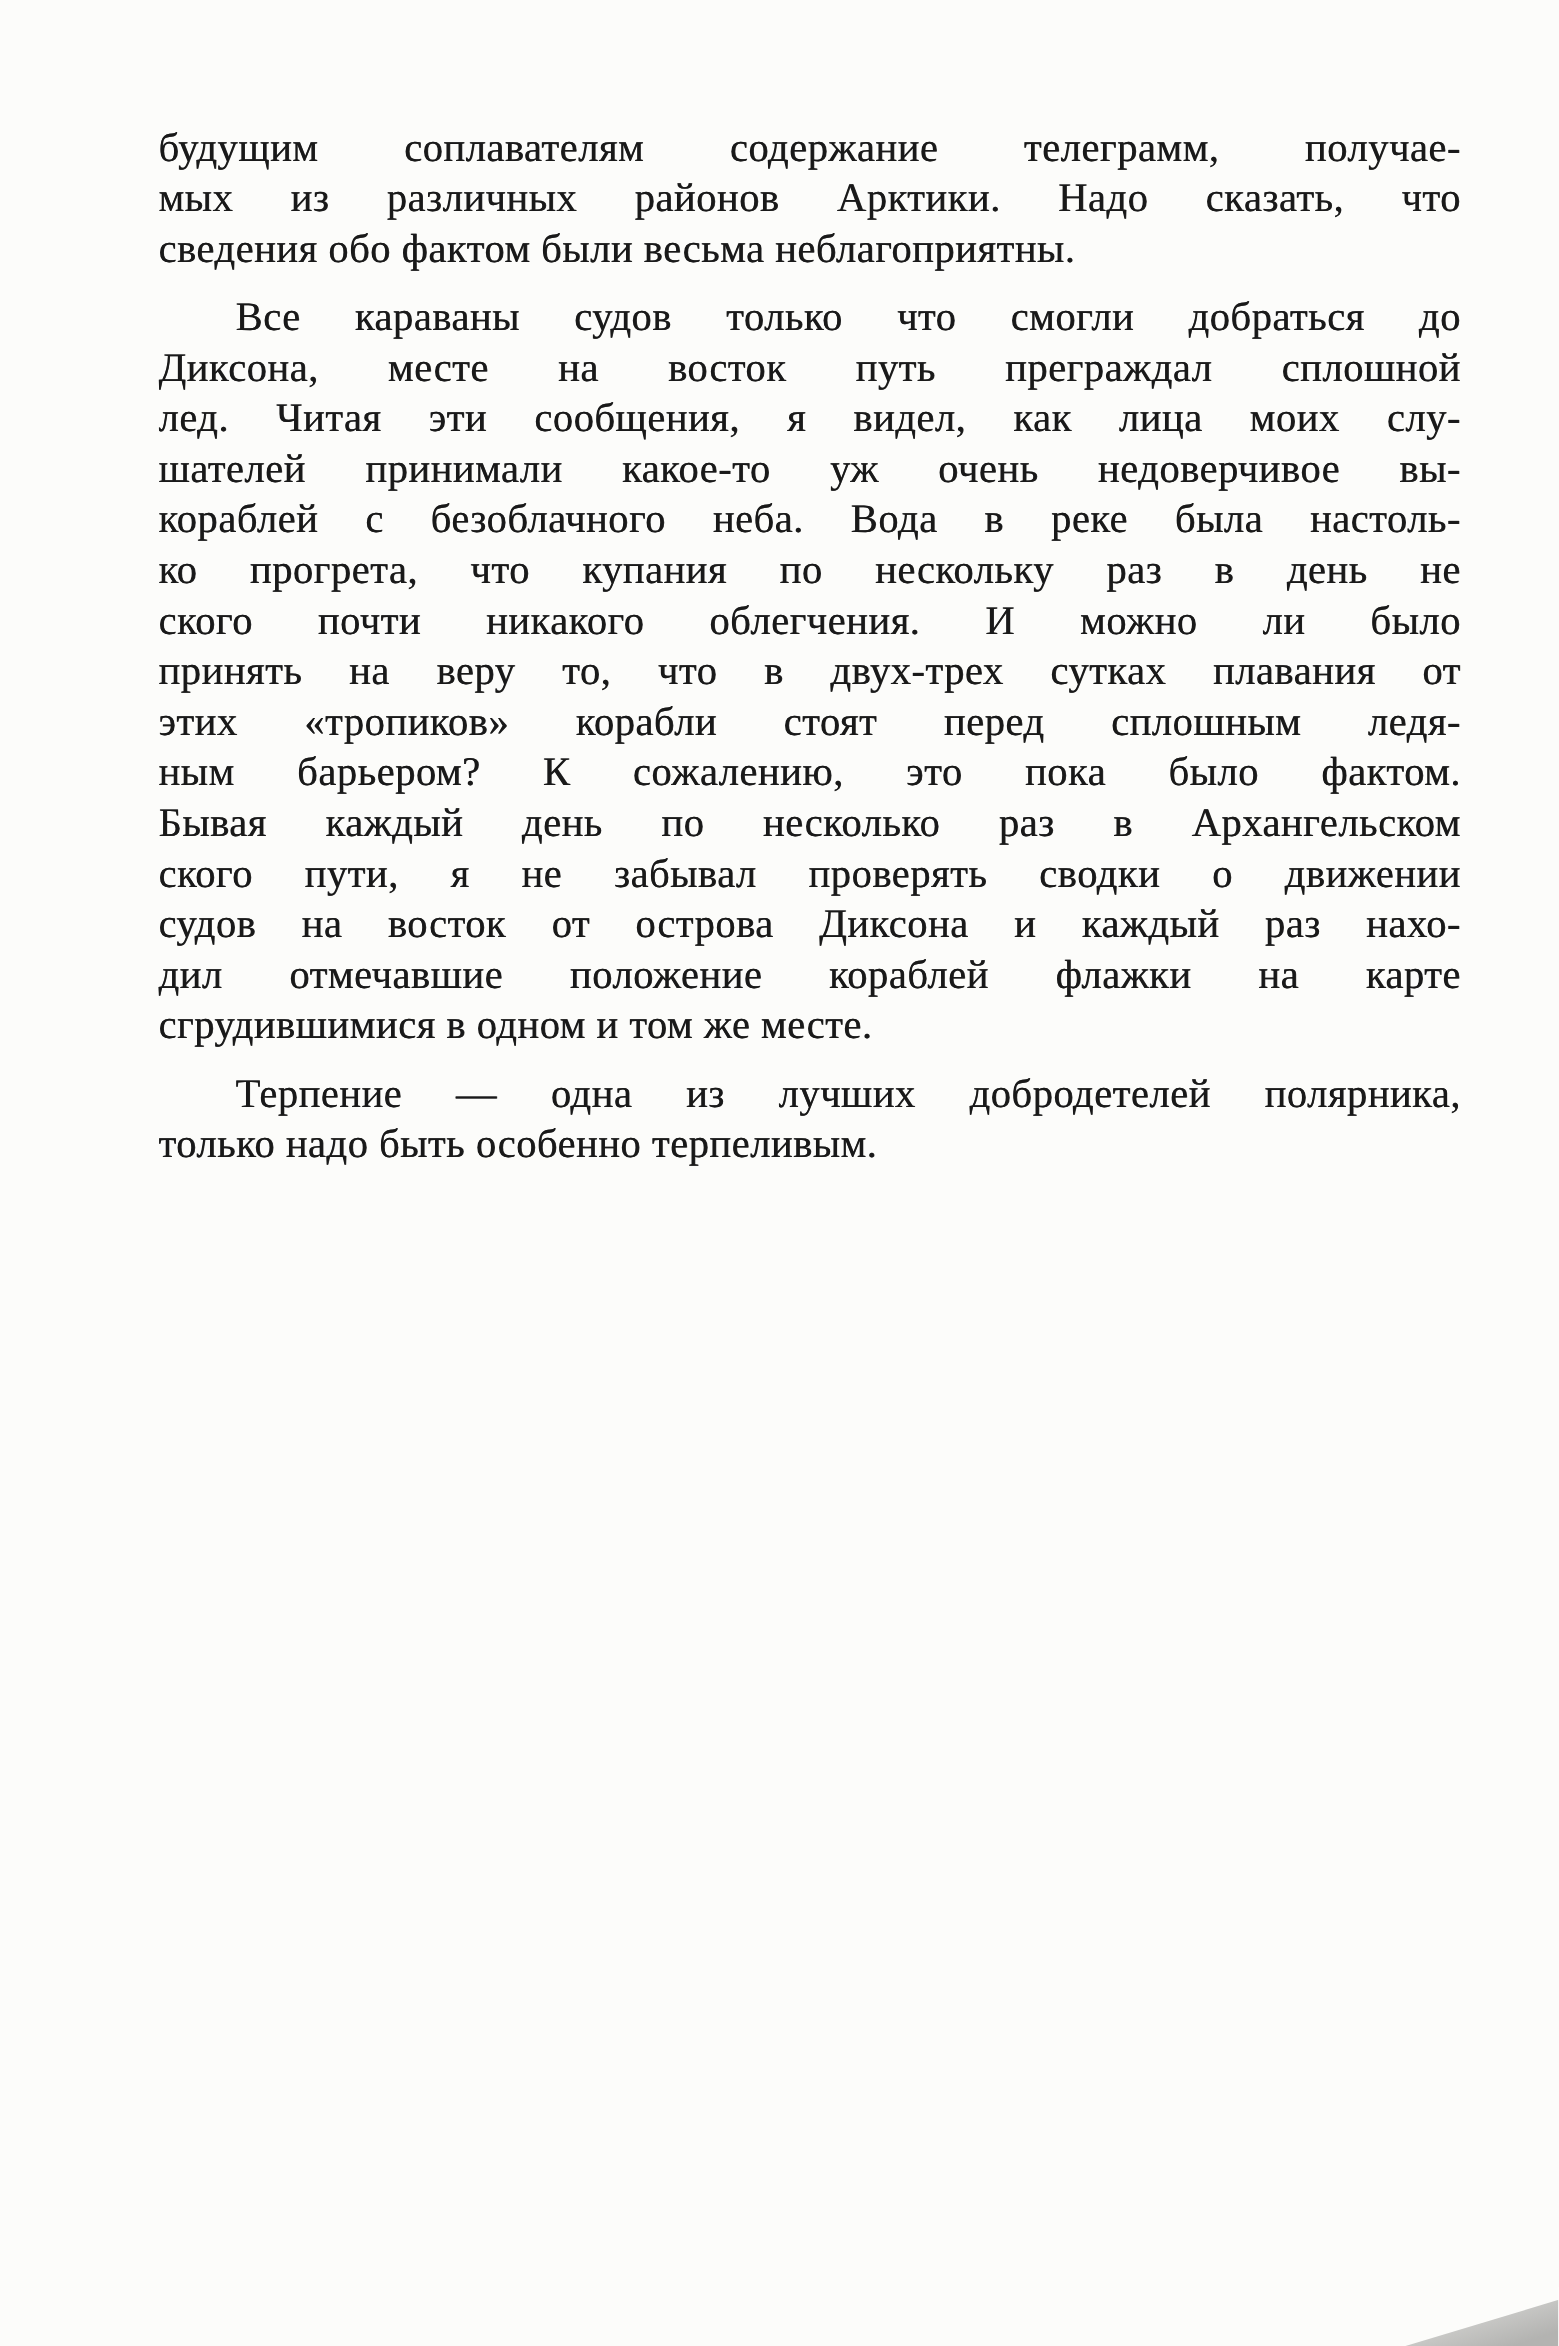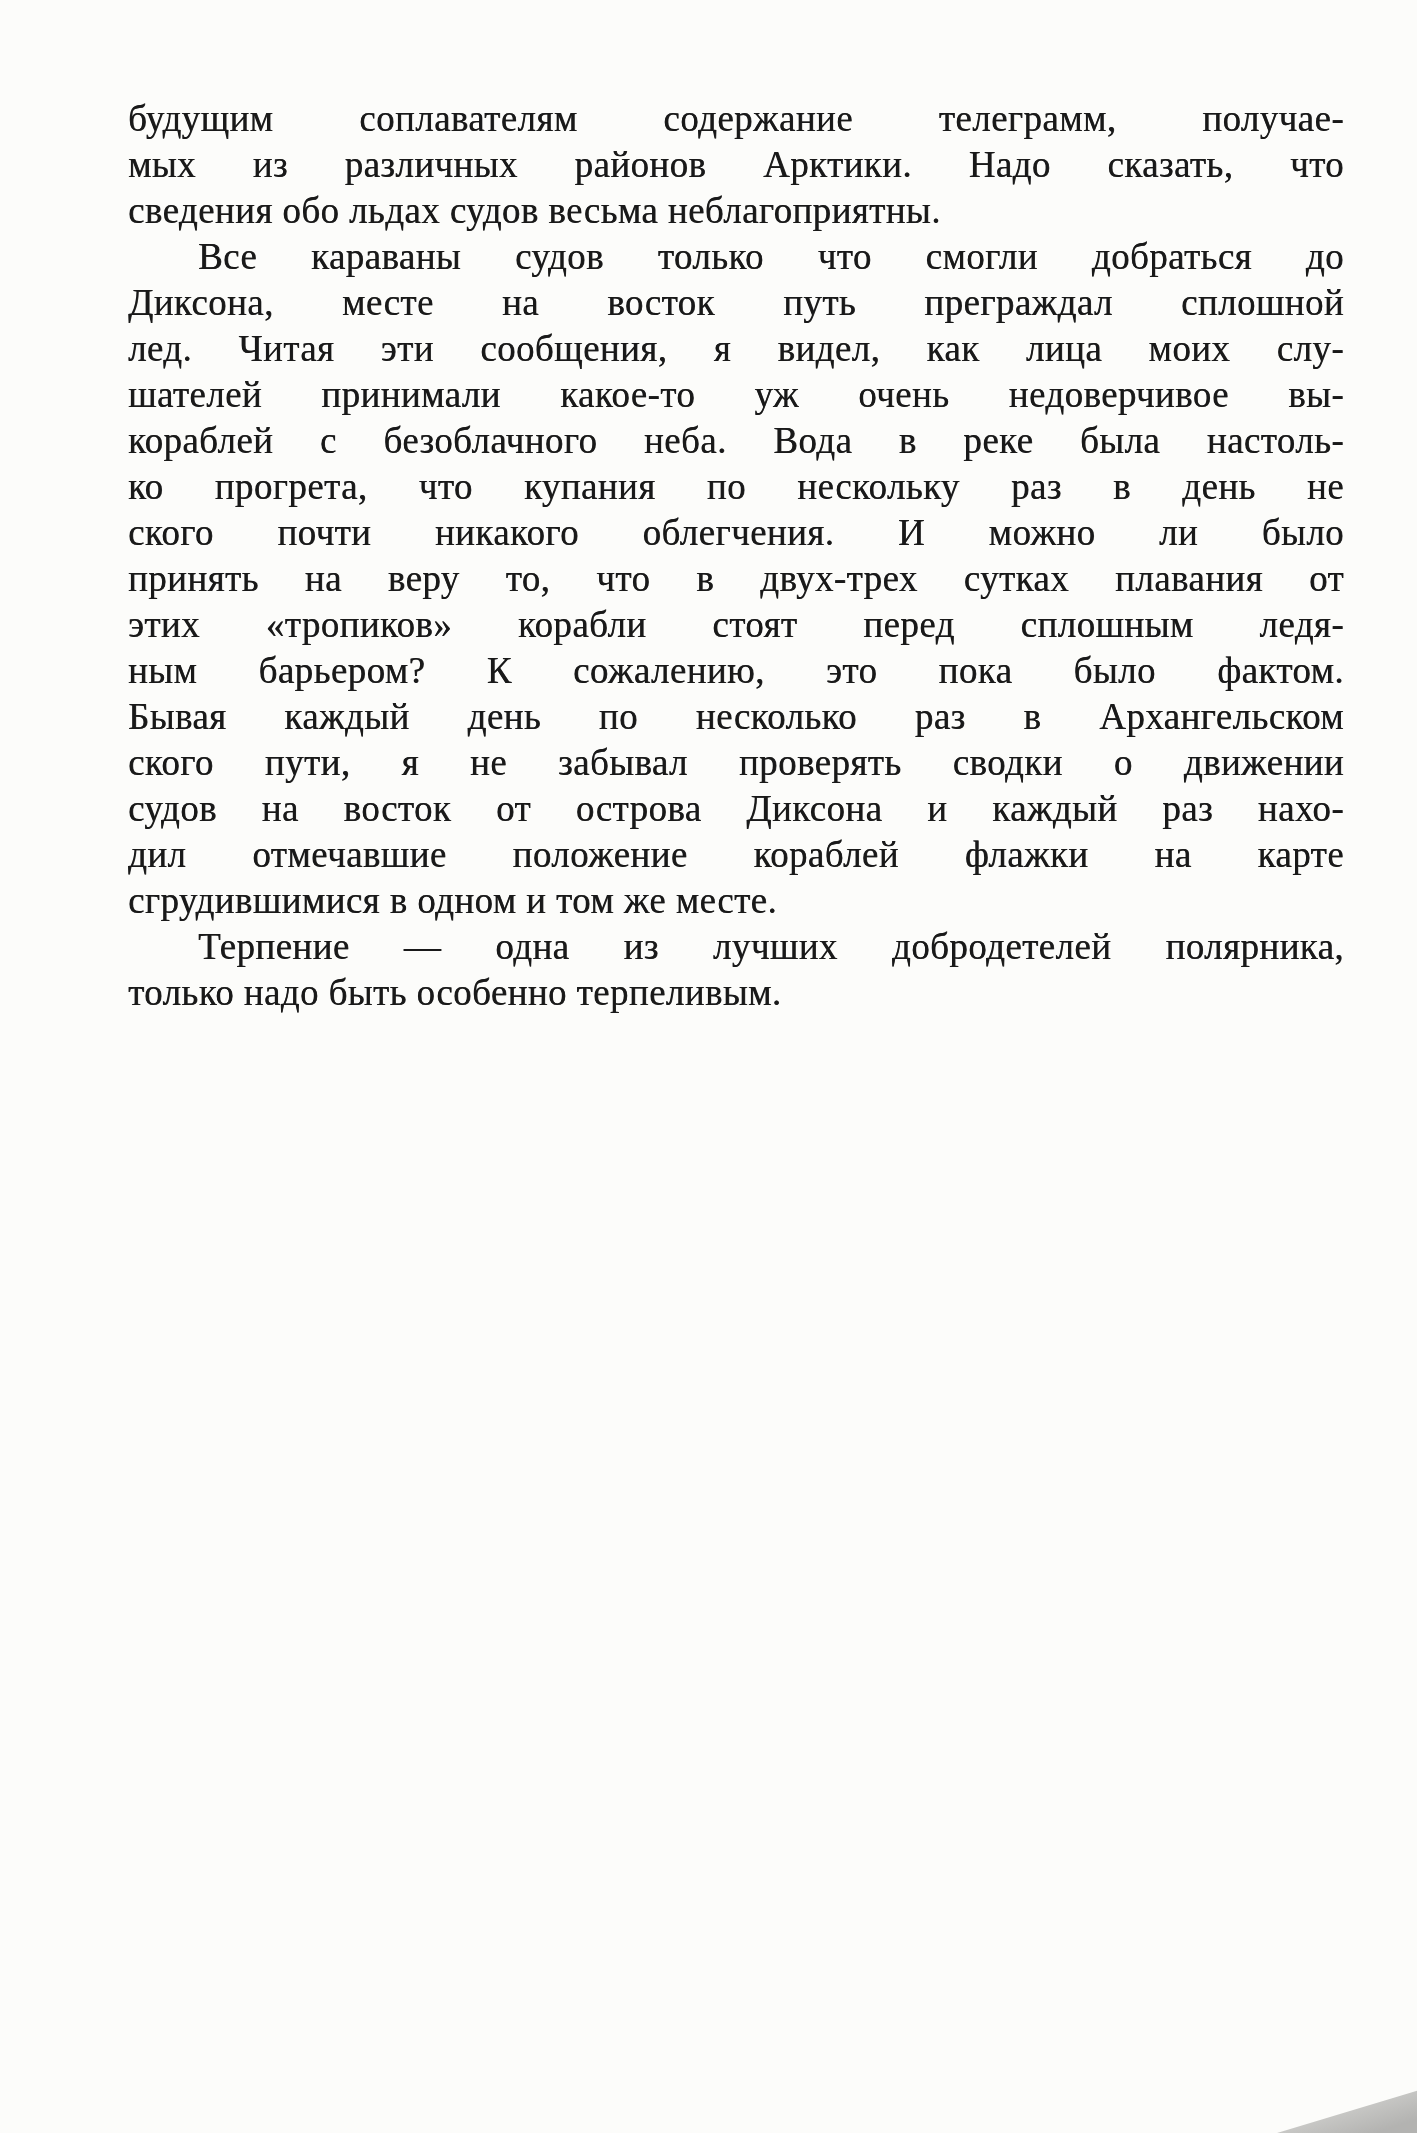--- a/index.html
+++ b/index.html
@@ -21,21 +21,21 @@
     top: 96px;
     width: 1216px;
     font-size: 37px;
     line-height: 46px;
     letter-spacing: 0.4px;
     color: #191919;
     
     text-shadow: 0.4px 0 0.2px rgba(25,25,25,0.85);
   }
   .paragraph {
-    margin: 0;
+    margin: 16px;
     padding: 0;
   }
   .line {
     white-space: normal;
     text-align: justify;
     text-align-last: justify;
   }
   .line.last {
     text-align-last: left;
   }
@@ -54,21 +54,21 @@
   }
 </style>
 </head>
 <body>
 
 <div class="screenshot" style="background: rgb(252, 252, 250);">
   <div class="text-block" style="color: rgb(25, 25, 25);">
       <div class="paragraph">
         <div class="line">будущим соплавателям содержание телеграмм, получае-</div>
         <div class="line">мых из различных районов Арктики. Надо сказать, что</div>
-        <div class="line last">сведения обо льдах судов весьма неблагоприятны.</div>
+        <div class="line last">сведения обо фактом были весьма неблагоприятны.</div>
       </div>
       <div class="paragraph">
         <div class="line indent">Все караваны судов только что смогли добраться до</div>
         <div class="line">Диксона, месте на восток путь преграждал сплошной</div>
         <div class="line">лед. Читая эти сообщения, я видел, как лица моих слу-</div>
         <div class="line">шателей принимали какое-то уж очень недоверчивое вы-</div>
         <div class="line">кораблей с безоблачного неба. Вода в реке была настоль-</div>
         <div class="line">ко прогрета, что купания по нескольку раз в день не</div>
         <div class="line">ского почти никакого облегчения. И можно ли было</div>
         <div class="line">принять на веру то, что в двух-трех сутках плавания от</div>

